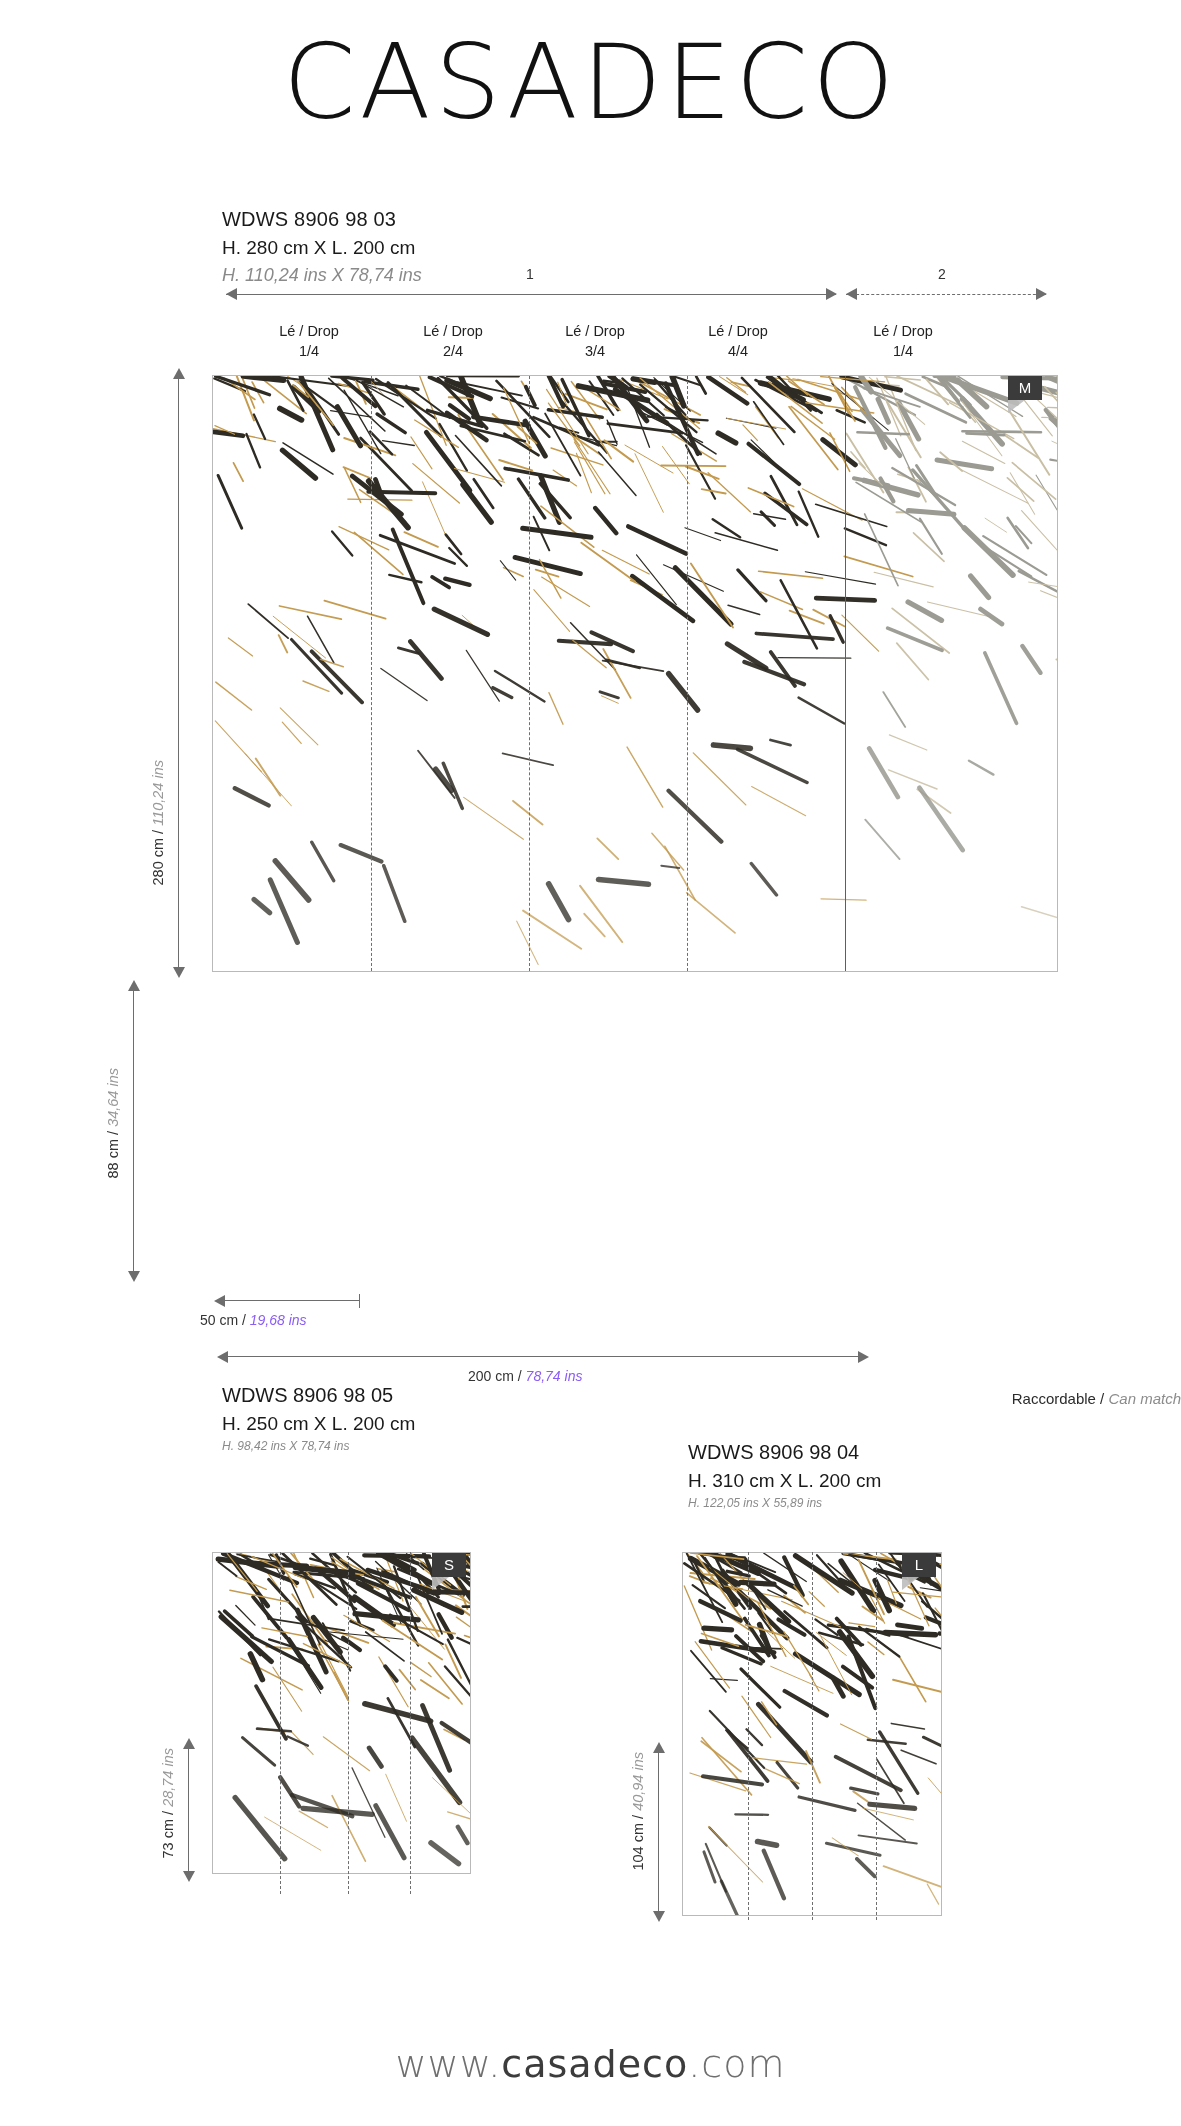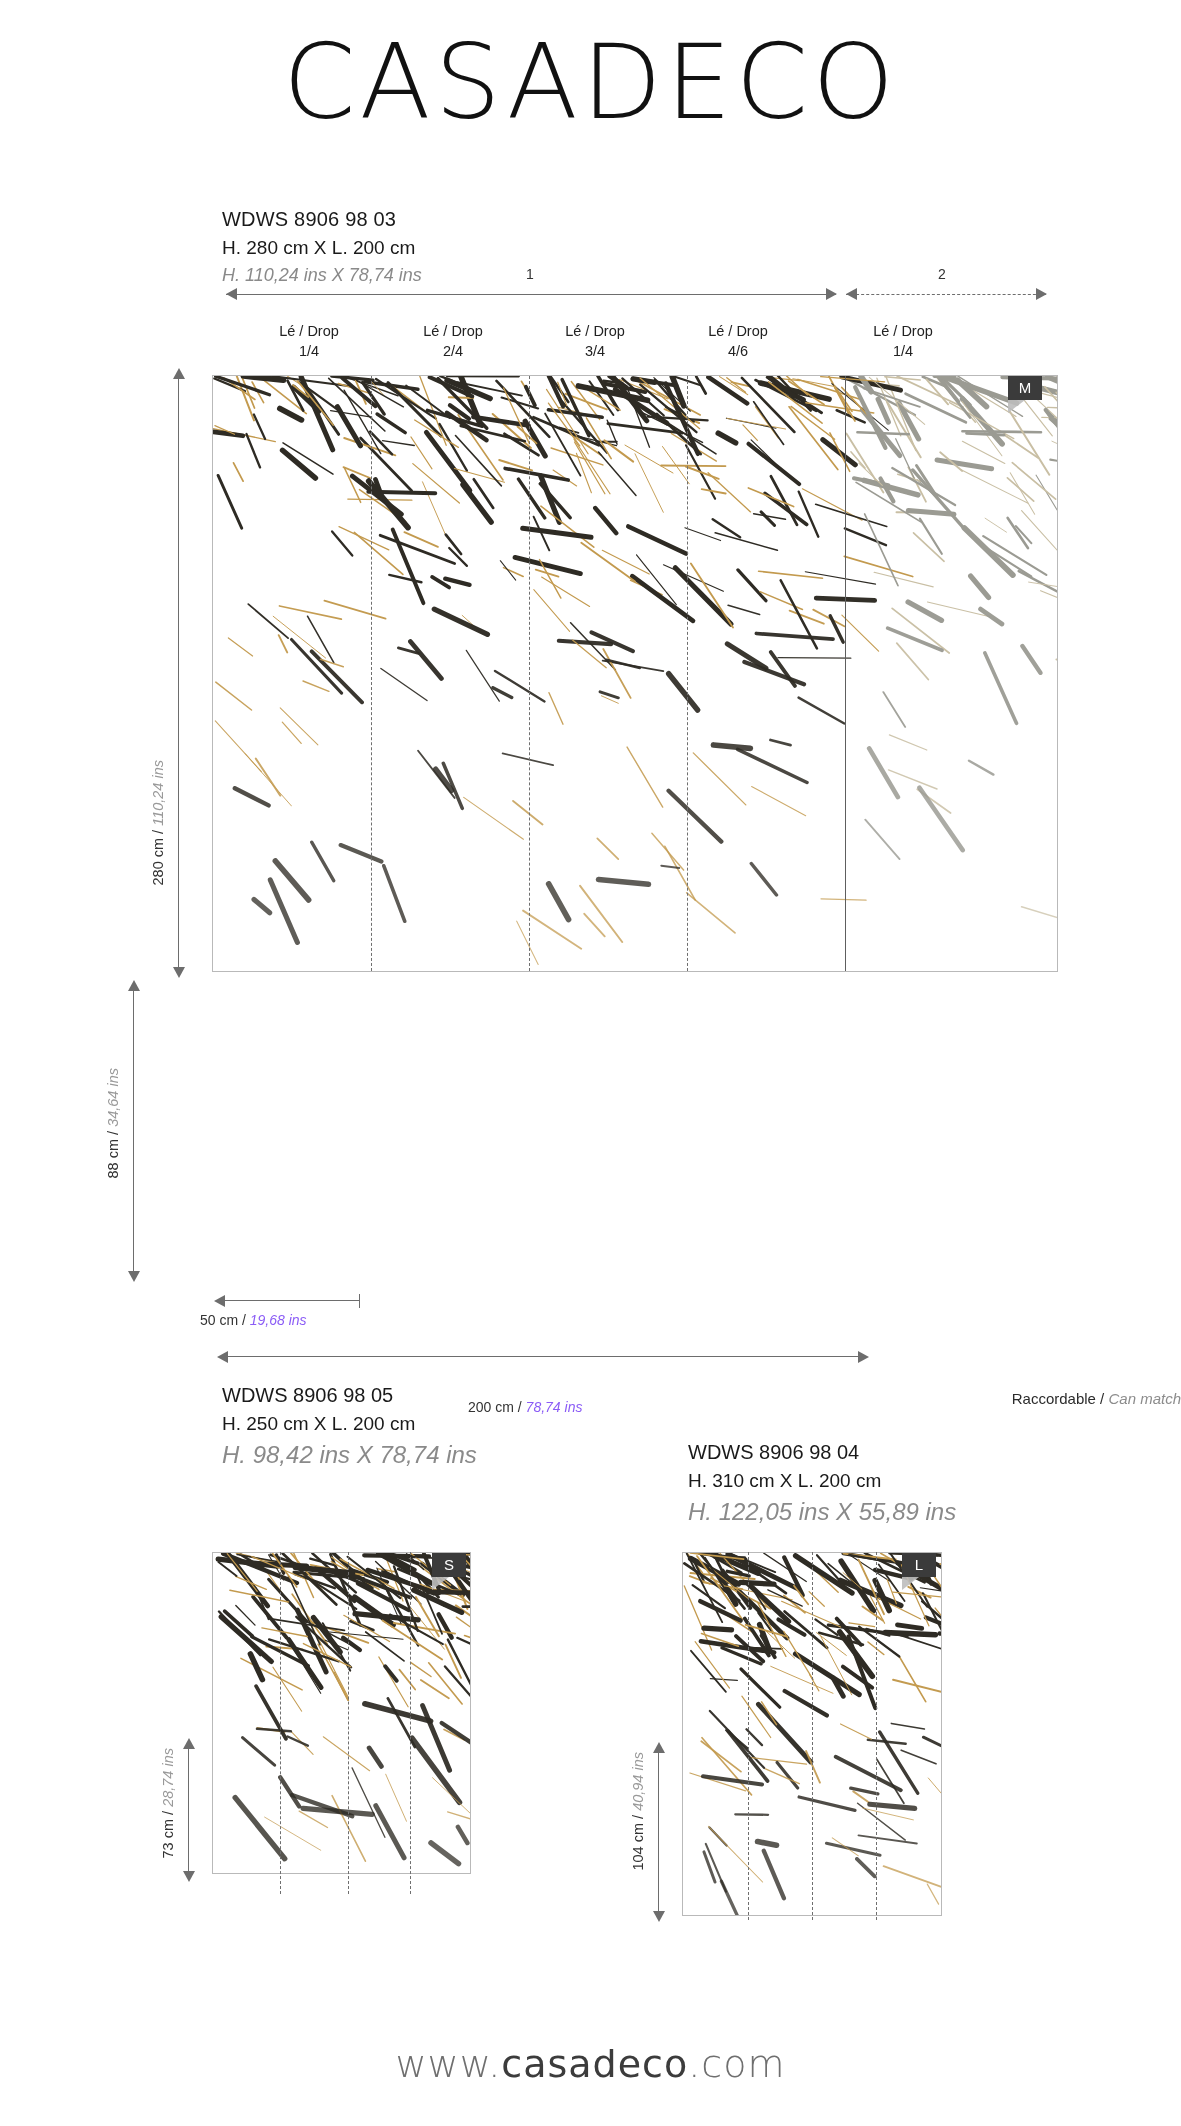--- a/index.html
+++ b/index.html
@@ -207,21 +207,21 @@
   }
   .match-note i { color: #8c8c8c; font-style: italic; }
 
   
   .sub-ref {
     position: absolute;
     font-size: 19px;
     line-height: 1.45;
   }
   .sub-ref .code { font-size: 20px; }
-  .sub-ref .dim-in { font-style: italic; color: #8a8a8a; font-size: 24px; }
+  .sub-ref .dim-in { font-style: italic; color: #8a8a8a; font-size: 12px; }
   .sub-panel {
     position: absolute;
     border: 1px solid #b9b9b9;
     background: #fff;
     overflow: hidden;
   }
 
   .footer {
     position: absolute;
     left: 0;
@@ -270,21 +270,21 @@
   <div class="drop-lab" style="left:188px;">
     <span>Lé / Drop</span><br>
     <span>2/4</span>
   </div>
   <div class="drop-lab" style="left:330px;">
     <span>Lé / Drop</span><br>
     <span>3/4</span>
   </div>
   <div class="drop-lab" style="left:473px;">
     <span>Lé / Drop</span><br>
-    <span>4/6</span>
+    <span>4/4</span>
   </div>
   <div class="drop-lab" style="left:638px;">
     <span>Lé / Drop</span><br>
     <span>1/4</span>
   </div>
 </div>
 
 <div id="main-panel">
   <svg id="art-main" width="844" height="595" viewBox="0 0 844 595">
       <line x1="756.0" y1="384.7" x2="780.4" y2="398.6" stroke="#9b9b93" stroke-width="2.38" stroke-linecap="round" opacity="0.85"></line>
@@ -761,21 +761,21 @@
 <div class="hlabel" style="left:200px; top:1312px;">
   <span>50 cm</span>
   <span>/</span>
   <i>19,68 ins</i>
 </div>
 
 <div class="hmeas" style="left:228px; top:1356px; width:630px;">
   <div class="hcap-l"></div>
   <div class="hcap-r"></div>
 </div>
-<div class="hlabel" style="left:468px; top:1368px;margin-top:31px;">
+<div class="hlabel" style="left:468px; top:1368px;">
   <span>200 cm</span>
   <span>/</span>
   <i>78,74 ins</i>
 </div>
 
 <div class="match-note">
   <span>Raccordable</span><span> / </span><i>Can match</i>
 </div>
 
 <div class="sub-ref" style="left:222px; top:1381px;">

